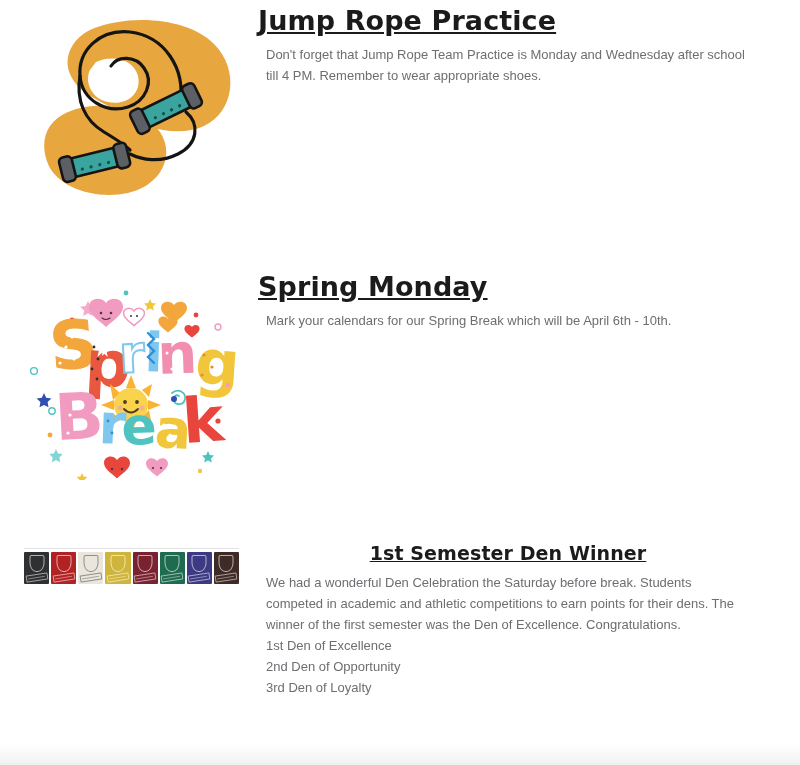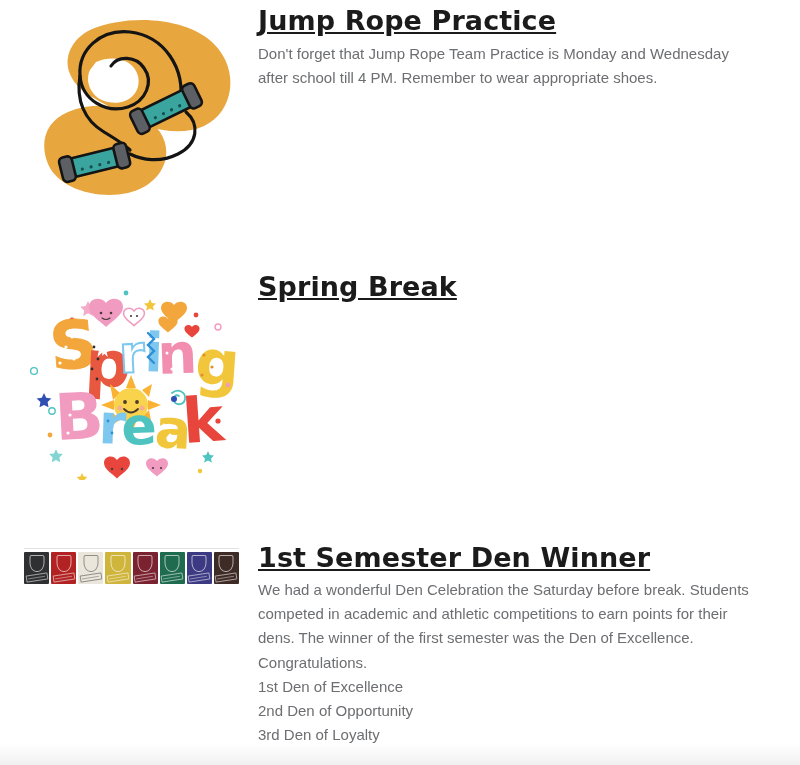--- a/index.html
+++ b/index.html
@@ -46,43 +46,43 @@
     font-weight: 700;
     color: #1b1b1b;
     letter-spacing: 0.1px;
     margin: 0 0 6px 0;
     line-height: 1.1;
     text-decoration: underline;
   }
   .ann-text {
     font-family: "Liberation Sans", sans-serif;
     color: #6d6e71;
-    font-size: 15px;
+    font-size: 13px;
     line-height: 1.62;
-    margin: 0;
+    margin: 8px;
     white-space: pre-line;
   }
 
   
   #sec-jumprope { top: 0px; height: 250px; }
   #sec-jumprope .ann-media { left: 18px; top: 8px; width: 232px; height: 190px; }
   #sec-jumprope .ann-body  { top: 6px; width: 505px; }
   #sec-jumprope .ann-title { font-size: 27px; }
 
   
   #sec-spring { top: 250px; height: 265px; }
   #sec-spring .ann-media { left: 22px; top: 25px; width: 220px; height: 205px; }
   #sec-spring .ann-body  { top: 22px; width: 505px; }
   #sec-spring .ann-title { font-size: 27px; }
 
   
   #sec-den { top: 515px; height: 250px; }
   #sec-den .ann-media { left: 24px; top: 33px; width: 215px; height: 36px; }
   #sec-den .ann-body  { top: 28px; width: 500px; }
-  #sec-den .ann-title { font-size: 27px; margin-bottom: 5px; }
+  #sec-den .ann-title { font-size: 19px; margin-bottom: 5px; text-align: center; }
 
   
   .bottom-fade {
     position: absolute;
     left: 0;
     bottom: 0;
     width: 800px;
     height: 22px;
     background: linear-gradient(to bottom, rgba(255,255,255,0) 0%, rgba(244,244,244,0.85) 70%, rgba(238,238,238,0.95) 100%);
     pointer-events: none;
@@ -302,21 +302,22 @@
           <path d="M186 176 l1.8 4 4.2 .5 -3 2.9 .8 4.2 -3.8-2 -3.8 2 .8-4.2 -3-2.9 4.2-.5 Z" fill="#4ec3c0"></path>
           <circle cx="178" cy="196" r="2.2" fill="#f2c63b"></circle>
           <circle cx="206" cy="110" r="2.2" fill="#f29bc0"></circle>
           <circle cx="12" cy="96" r="3.4" fill="none" stroke="#4ec3c0" stroke-width="1.4"></circle>
           <path d="M60 198 l1.6 3.6 3.8 .4 -2.7 2.6 .7 3.8 -3.4-1.8 -3.4 1.8 .7-3.8 -2.7-2.6 3.8-.4 Z" fill="#f2c63b"></path>
         </g>
       </svg>
     </div>
 
     <div class="ann-body">
-      <h2 class="ann-title">Spring Break</h2>
+      <h2 class="ann-title">Spring Monday</h2>
+      <p class="ann-text">Mark your calendars for our Spring Break which will be April 6th - 10th.</p>
     </div>
   </section>
 
   <section class="announcement" id="sec-den">
 
     <div class="ann-media">
       <div class="banner-strip" id="banner-strip">
           <div class="banner" style="background: rgb(47, 48, 50);">
             <div class="crest"></div>
             <div class="ribbon"></div>

